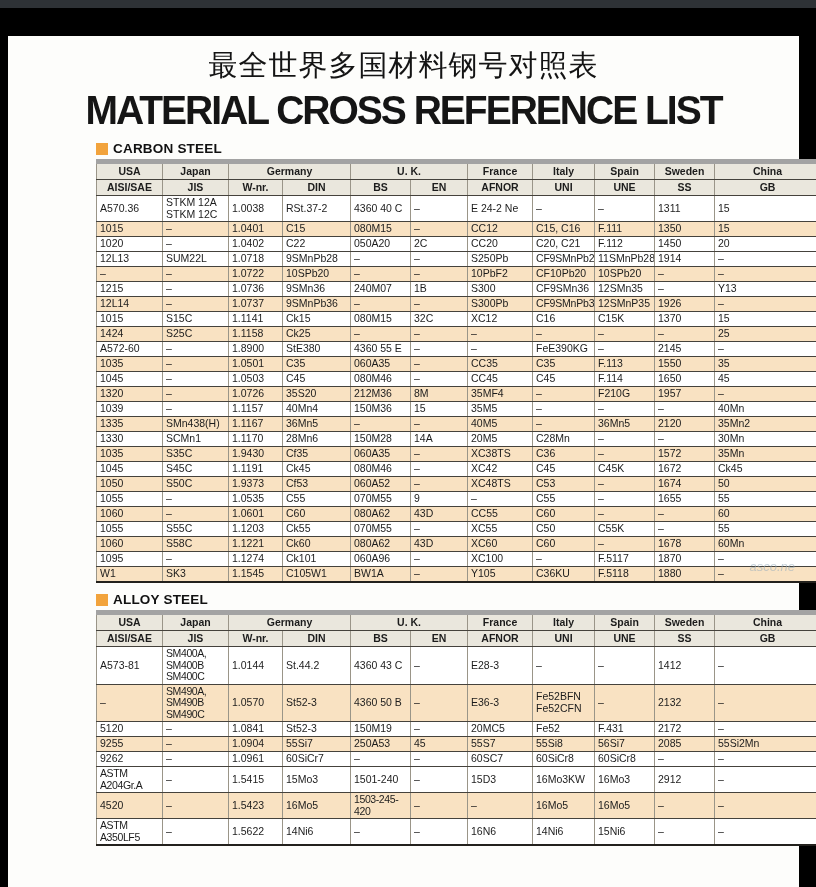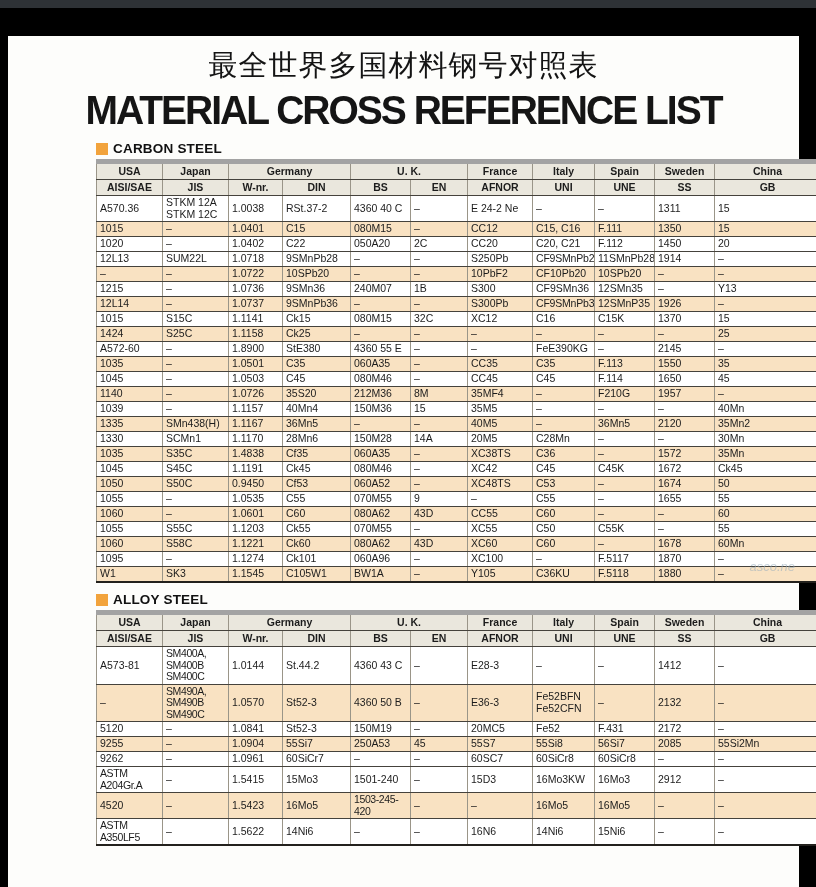--- a/index.html
+++ b/index.html
@@ -263,21 +263,21 @@
               <td>C45</td>
               <td>080M46</td>
               <td>–</td>
               <td>CC45</td>
               <td>C45</td>
               <td>F.114</td>
               <td>1650</td>
               <td>45</td>
             </tr>
             <tr class="peach">
-              <td>1140</td>
+              <td>1320</td>
               <td>–</td>
               <td>1.0726</td>
               <td>35S20</td>
               <td>212M36</td>
               <td>8M</td>
               <td>35MF4</td>
               <td>–</td>
               <td>F210G</td>
               <td>1957</td>
               <td>–</td>
@@ -317,21 +317,21 @@
               <td>14A</td>
               <td>20M5</td>
               <td>C28Mn</td>
               <td>–</td>
               <td>–</td>
               <td>30Mn</td>
             </tr>
             <tr class="peach">
               <td>1035</td>
               <td>S35C</td>
-              <td>1.4838</td>
+              <td>1.9430</td>
               <td>Cf35</td>
               <td>060A35</td>
               <td>–</td>
               <td>XC38TS</td>
               <td>C36</td>
               <td>–</td>
               <td>1572</td>
               <td>35Mn</td>
             </tr>
             <tr>
@@ -343,21 +343,21 @@
               <td>–</td>
               <td>XC42</td>
               <td>C45</td>
               <td>C45K</td>
               <td>1672</td>
               <td>Ck45</td>
             </tr>
             <tr class="peach">
               <td>1050</td>
               <td>S50C</td>
-              <td>0.9450</td>
+              <td>1.9373</td>
               <td>Cf53</td>
               <td>060A52</td>
               <td>–</td>
               <td>XC48TS</td>
               <td>C53</td>
               <td>–</td>
               <td>1674</td>
               <td>50</td>
             </tr>
             <tr>

